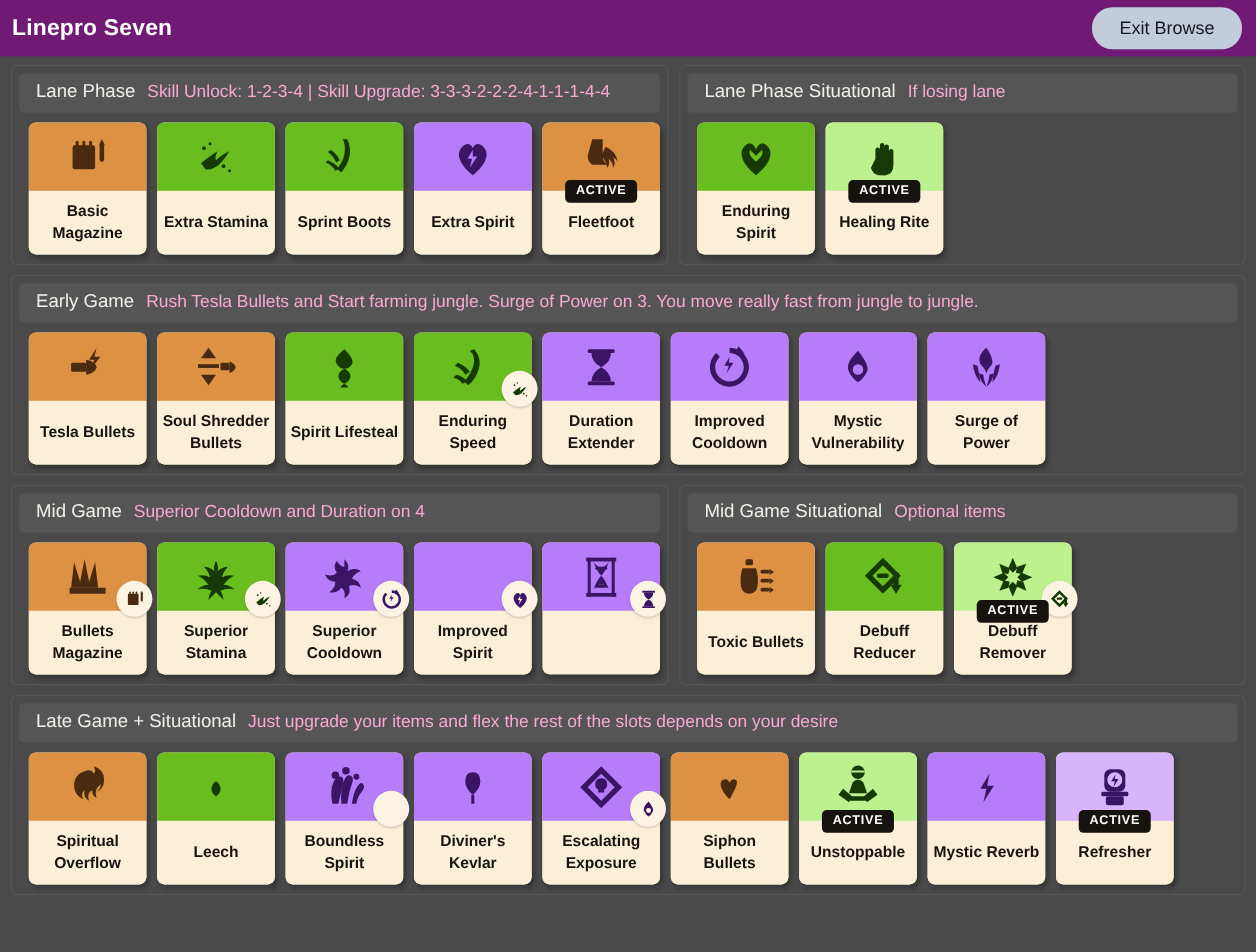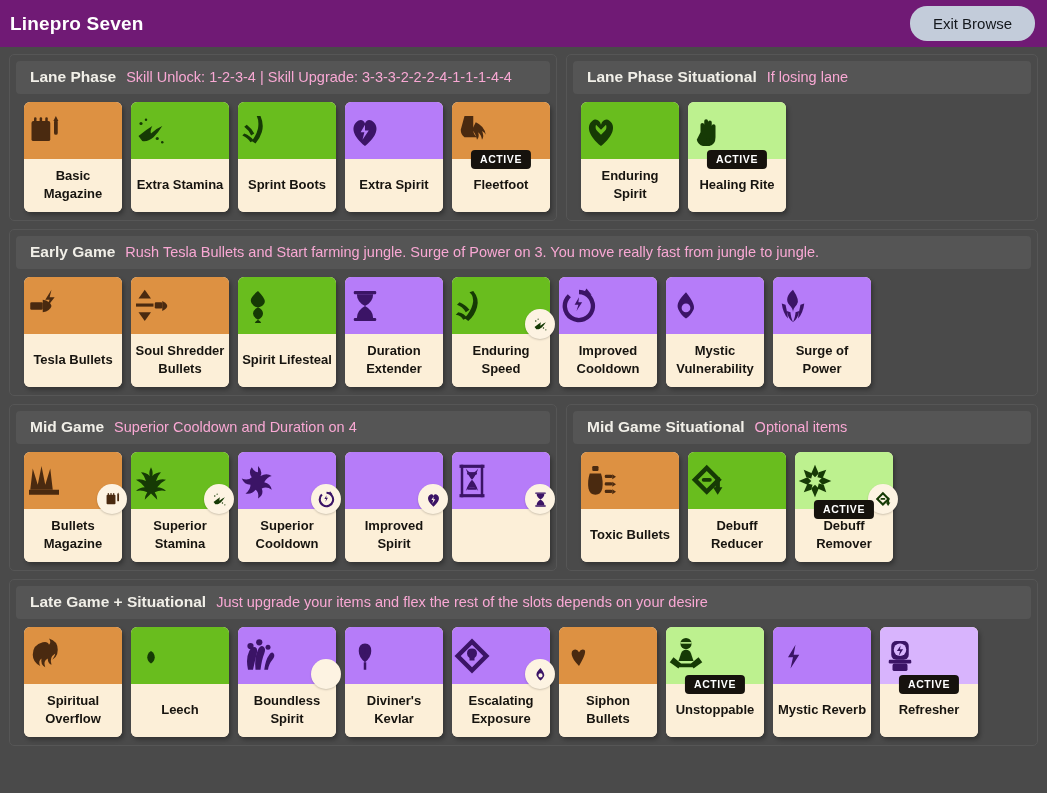--- a/index.html
+++ b/index.html
@@ -44,42 +44,42 @@
     display: flex; flex-direction: column;
   }
   .panel-head {
     background: #555555;
     border-radius: 4px;
     padding: 7px 10px 8px 14px;
     display: flex; align-items: baseline; gap: 10px;
     margin-bottom: 8px;
   }
   .panel-title {
-    color: #f1efe8; font-size: 15.5px; font-weight: bold;
+    color: #f1efe8; font-size: 15.5px; font-weight: normal;
     white-space: nowrap;
   }
   .panel-note {
     color: #f9a8d4; font-size: 14.5px; white-space: nowrap;
   }
   .cards { display: flex; gap: 9px; padding-left: 8px; }
   
   .card {
     width: 98px;
     border-radius: 6px;
     overflow: visible;
     position: relative;
     box-shadow: 2px 3px 4px rgba(0,0,0,.30);
     background: #fcefd8;
     display: flex; flex-direction: column;
   }
   .card-top {
     height: 57px;
     border-radius: 6px 6px 0 0;
     position: relative;
-    display: flex; align-items: center; 
+    display: flex; align-items: center; justify-content: center;
   }
   .card-body {
     background: #fcefd8;
     border-radius: 0 0 6px 6px;
     flex: 1;
     min-height: 53px;
     display: flex; align-items: center; justify-content: center;
     padding: 6px 4px 8px 4px;
   }
   .card-label {
@@ -298,35 +298,20 @@
                 <svg viewBox="0 0 64 64">
                   <path d="M32 8 C22 16 18 22 22 28 q4 6 10 6 q6 0 10-6 q4-6-10-20z M32 34 q-8 4-8 10 q0 6 8 10 q8-4 8-10 q0-6-8-10z M32 54 q-5 3-5 5 h10 q0-2-5-5z"></path>
                 </svg>
               </span>
             </div>
             <div class="card-body">
               <div class="card-label">Spirit Lifesteal</div>
             </div>
           </div>
           <div class="card">
-            <div class="card-top cat-spirit">
-              <span class="glyph ink-spirit">
-                <svg viewBox="0 0 64 64">
-                  <rect x="14" y="8" width="36" height="5" rx="2"></rect>
-                  <rect x="14" y="51" width="36" height="5" rx="2"></rect>
-                  <path d="M19 13 h26 q0 12-13 19 q-13-7-13-19z"></path>
-                  <path d="M19 51 h26 q0-12-13-19 q-13 7-13 19z"></path>
-                </svg>
-              </span>
-            </div>
-            <div class="card-body">
-              <div class="card-label">Duration Extender</div>
-            </div>
-          </div>
-          <div class="card">
             <div class="card-top cat-vitality">
               <span class="glyph ink-vit">
                 <svg viewBox="0 0 64 64">
                   <path d="M34 8 q10 12 6 26 q-4 14-14 22 l-6-5 q10-10 13-22 q3-12-5-19z"></path>
                   <path d="M12 26 q10 4 16 12 l-6 4 q-5-9-14-12z"></path>
                   <path d="M10 42 q10 2 14 9 l-6 3 q-4-7-12-8z"></path>
                 </svg>
               </span>
               <span class="tier-badge ink-vit">
                 <svg viewBox="0 0 64 64">
@@ -334,20 +319,35 @@
                   <circle cx="16" cy="20" r="2.5"></circle>
                   <circle cx="24" cy="14" r="2"></circle>
                   <circle cx="42" cy="44" r="2.5"></circle>
                   <circle cx="50" cy="50" r="2"></circle>
                   <path d="M20 46 l5-3 1 5z"></path>
                 </svg>
               </span>
             </div>
             <div class="card-body">
               <div class="card-label">Enduring Speed</div>
+            </div>
+          </div>
+          <div class="card">
+            <div class="card-top cat-spirit">
+              <span class="glyph ink-spirit">
+                <svg viewBox="0 0 64 64">
+                  <rect x="14" y="8" width="36" height="5" rx="2"></rect>
+                  <rect x="14" y="51" width="36" height="5" rx="2"></rect>
+                  <path d="M19 13 h26 q0 12-13 19 q-13-7-13-19z"></path>
+                  <path d="M19 51 h26 q0-12-13-19 q-13 7-13 19z"></path>
+                </svg>
+              </span>
+            </div>
+            <div class="card-body">
+              <div class="card-label">Duration Extender</div>
             </div>
           </div>
           <div class="card">
             <div class="card-top cat-spirit">
               <span class="glyph ink-spirit">
                 <svg viewBox="0 0 64 64">
                   <path d="M32 6 a26 26 0 11-18 7 l5 5 a19 19 0 1013 -5z"></path>
                   <path d="M44 4 l8 10 h-14z"></path>
                   <path d="M32 18 l-7 12 h6 l-3 10 l9-14 h-6z"></path>
                   <path d="M34 40 a7 7 0 107 7 a7 7 0 10-7-7z" fill="none" stroke="currentColor" stroke-width="3" style="stroke:inherit"></path>

